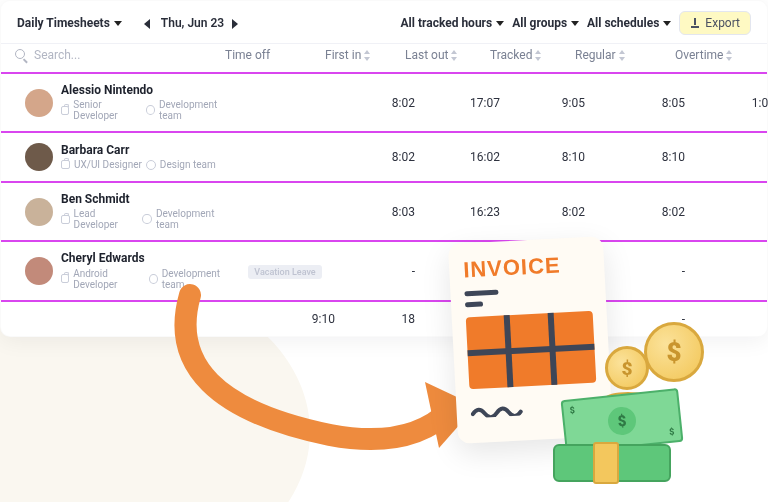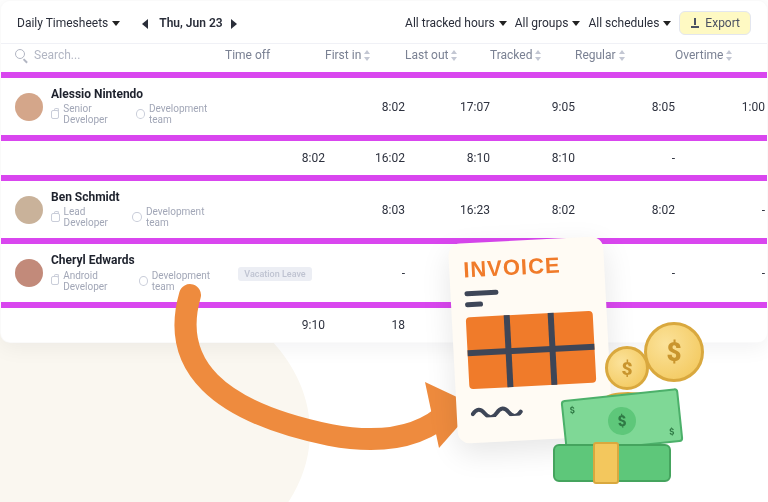--- a/index.html
+++ b/index.html
@@ -19,21 +19,21 @@
     border: 1px solid rgba(0,0,0,0.02);
   }
   .topbar {
     display: flex;
     align-items: center;
     padding: 10px 16px 8px 16px;
     font-size: 12px;
     color: #2a2e3a;
     gap: 8px;
   }
-  .dd { display: inline-flex; align-items: center; gap: 4px; font-weight: 400; cursor: pointer; }
+  .dd { display: inline-flex; align-items: center; gap: 4px; font-weight: 700; cursor: pointer; }
   .caret { width:0;height:0;border-left:4px solid transparent;border-right:4px solid transparent;border-top:5px solid #222;vertical-align:middle; }
   .navarrow { width: 9px; height: 9px; display:inline-block; position:relative;}
   .navarrow.left::before, .navarrow.right::before { content:""; position:absolute; top:0;left:0; width:0;height:0;border-top:5px solid transparent;border-bottom:5px solid transparent;}
   .navarrow.left::before { border-right:6px solid #2a2e3a; }
   .navarrow.right::before { border-left:6px solid #2a2e3a; }
   .date { font-weight:600; color:#2a2e3a; }
   .spacer { flex:1; }
   .export-btn { border:1px solid #e3e6ef; border-radius:6px; padding:4px 10px; font-size:12px; color:#4b5162; display:inline-flex; align-items:center; gap:4px; background:#fef9c3;}
   .export-btn .eicon{ width:11px;height:11px; display:inline-block; position:relative;}
   .export-btn .eicon::before{content:"";position:absolute;left:4px;top:0;width:2px;height:7px;background:#4b5162;}
@@ -43,21 +43,21 @@
   .headrow .h { text-align:right; display:flex; align-items:center; gap:3px;}
   .headrow .h.first { justify-content:flex-start; }
   .headrow .h.left { justify-content:flex-start; }
   .sorticon { width:7px;height:11px; position:relative; display:inline-block;}
   .sorticon::before{content:"";position:absolute;top:0;left:0;width:0;height:0;border-left:3px solid transparent;border-right:3px solid transparent;border-bottom:4px solid #c3c7d3;}
   .sorticon::after{content:"";position:absolute;bottom:0;left:0;width:0;height:0;border-left:3px solid transparent;border-right:3px solid transparent;border-top:4px solid #c3c7d3;}
   .searchbar { display:flex; align-items:center; gap:6px; color:#b2b6c3; font-size:12px;}
   .sicon{ width:13px;height:13px;position:relative;}
   .sicon::before{content:"";position:absolute;width:8px;height:8px;border:1.5px solid #b2b6c3;border-radius:50%;top:0;left:0;}
   .sicon::after{content:"";position:absolute;width:5px;height:1.5px;background:#b2b6c3;transform:rotate(45deg);bottom:0;right:0;}
-  .row { padding:10px 14px; border-top:6px solid #d946ef; font-size:12px; color:#3a3e4c;}
+  .row { padding:10px 24px; border-top:2px solid #d946ef; font-size:12px; color:#3a3e4c;}
   .row .cell { text-align:right;}
   .emp { display:flex; align-items:center; gap:8px; text-align:left;}
   .avatar { width:28px;height:28px;border-radius:50%; flex-shrink:0;}
   .name { font-weight:700; color:#1e222d; font-size:12px; line-height:1.1;}
   .meta { font-size:10px; color:#a2a7b7; display:flex; align-items:center; gap:4px; margin-top:2px;}
   .meta .bicon{width:9px;height:9px;border:1px solid #c9cdd9;border-radius:2px;position:relative;}
   .meta .bicon::before{content:"";position:absolute;top:-3px;left:2px;width:3px;height:2px;border:1px solid #c9cdd9;border-bottom:none;border-radius:2px 2px 0 0;}
   .meta .ticon{width:10px;height:10px;border:1px solid #c9cdd9;border-radius:50%;}
   .tag { background:#eceef4;color:#bfc3d1;font-size:9px;padding:2px 6px;border-radius:3px;font-weight:500;}
   .timeoffcell{ text-align:center; justify-self:center;}
@@ -175,20 +175,32 @@
       </div>
     </div>
     <div class="timeoffcell"></div>
     <div class="cell num">8:02</div>
     <div class="cell num">17:07</div>
     <div class="cell num">9:05</div>
     <div class="cell num">8:05</div>
     <div class="cell num">1:00</div>
       </div>
       <div class="row">
+    <div class="emp">
+      <div class="avatar" style="background:#6e5a4a"></div>
+      <div>
+        <div class="name">Barbara Carr</div>
+        <div class="meta">
+          <span class="bicon"></span>
+          <span>UX/UI Designer</span>
+          <span class="ticon"></span>
+          <span>Design team</span>
+        </div>
+      </div>
+    </div>
     <div class="timeoffcell"></div>
     <div class="cell num">8:02</div>
     <div class="cell num">16:02</div>
     <div class="cell num">8:10</div>
     <div class="cell num">8:10</div>
     <div class="cell num">-</div>
       </div>
       <div class="row">
     <div class="emp">
       <div class="avatar" style="background:#c9b29a"></div>

